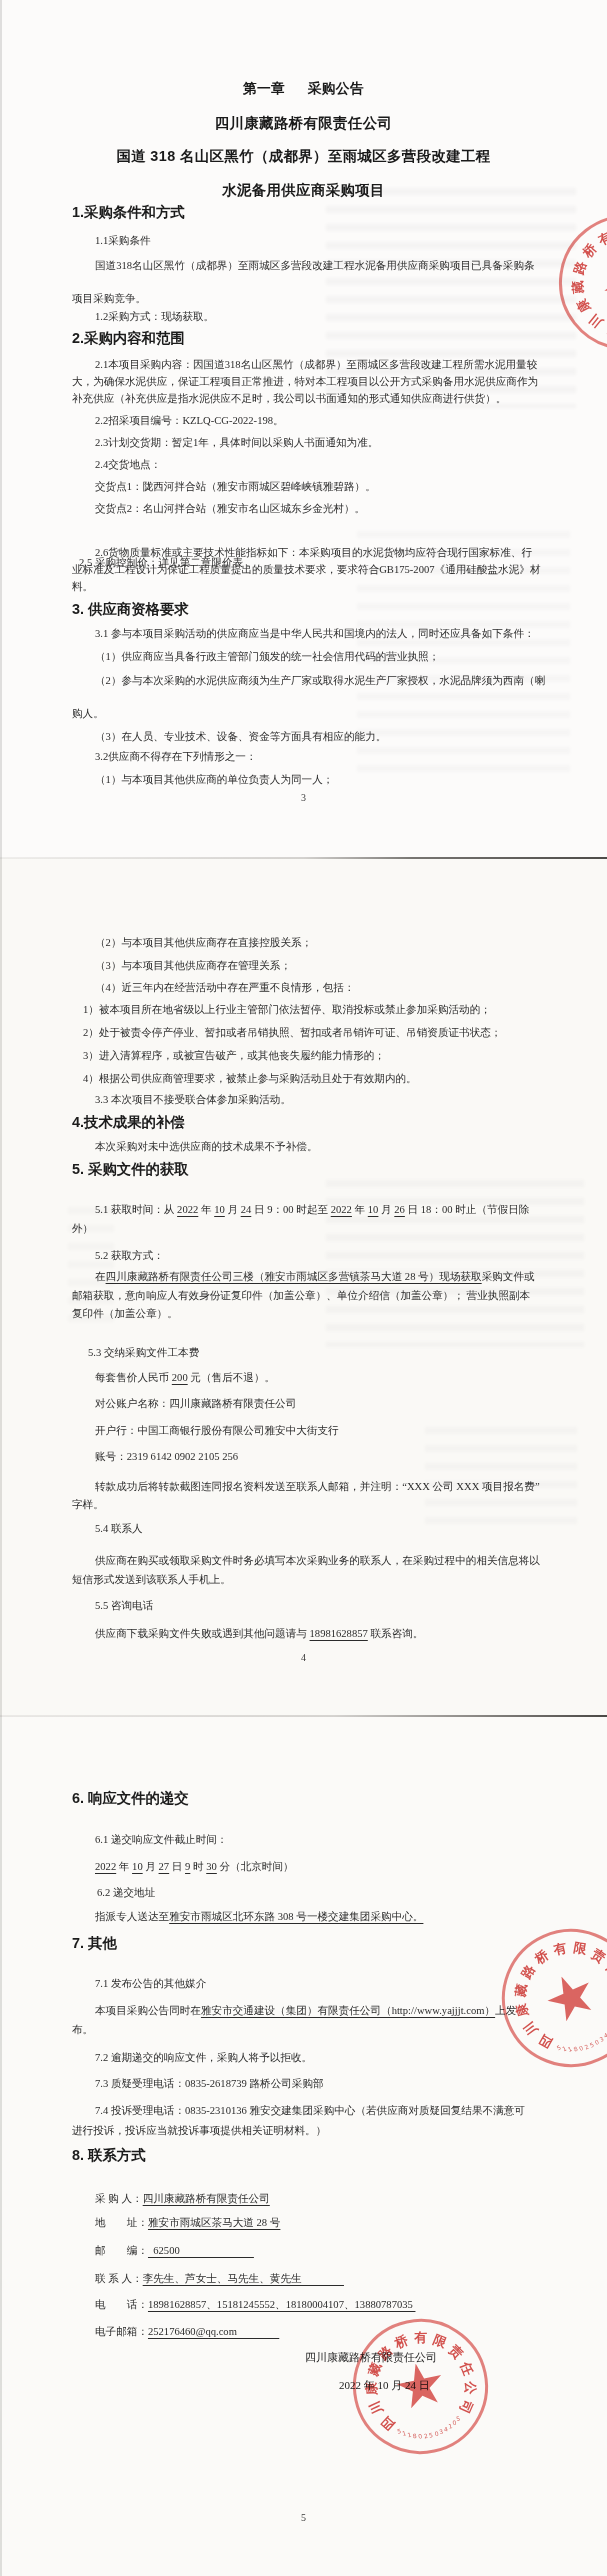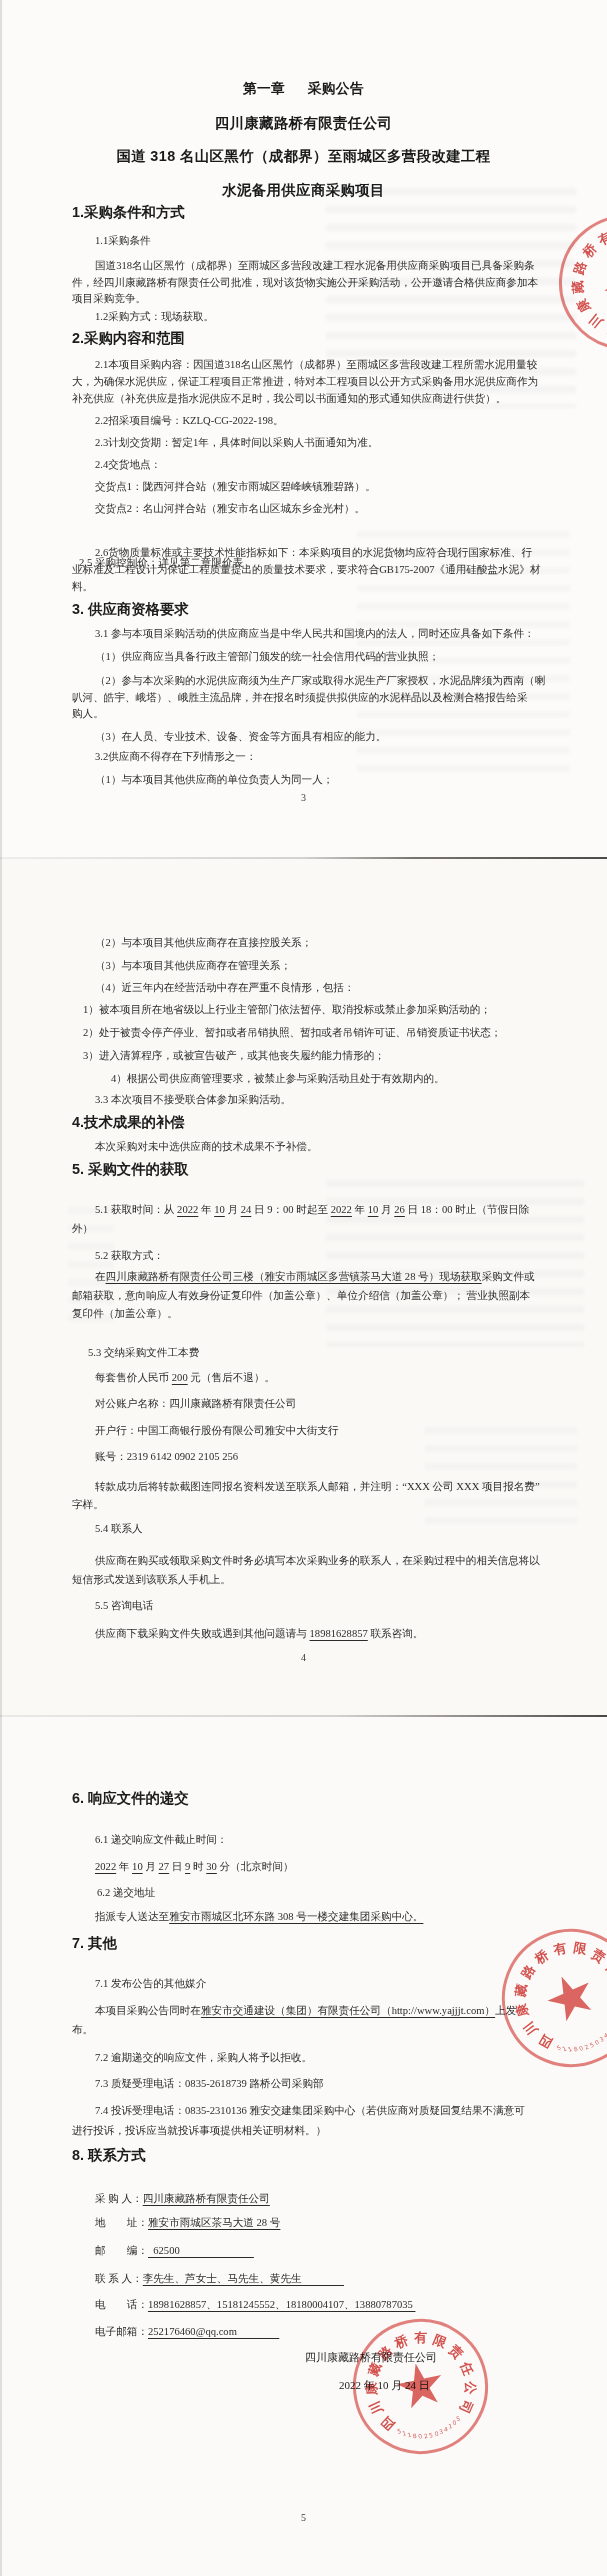--- a/index.html
+++ b/index.html
@@ -53,53 +53,51 @@
   <div class="ghost" style="left:326px;top:1180px;width:258px;height:167px;opacity:.4"></div>
   <div class="ghost" style="left:425px;top:1427px;width:152px;height:106px;opacity:.35"></div>
   <div class="ghost" style="left:68px;top:1207px;width:46px;height:121px;opacity:.3"></div>
 <div class="ln t t1 ctr" style="top: 80px;">第一章　  采购公告</div>
     <div class="ln t ctr" style="top: 114px;">四川康藏路桥有限责任公司</div>
     <div class="ln t ctr" style="top: 147px;">国道 318 名山区黑竹（成都界）至雨城区多营段改建工程</div>
     <div class="ln t ctr" style="top: 181px;">水泥备用供应商采购项目</div>
     <div class="ln h" style="top: 203px; left: 72px;">1.采购条件和方式</div>
     <div class="ln b" style="top: 234px; left: 95px;">1.1采购条件</div>
     <div class="ln b" style="top: 259px; left: 95px;">国道318名山区黑竹（成都界）至雨城区多营段改建工程水泥备用供应商采购项目已具备采购条</div>
-    <div class="ln b" style="top: 276px; left: 72px;">件，经四川康藏路桥有限责任公司批准，现对该货物实施公开采购活动，公开邀请合格供应商参加本</div>
     <div class="ln b" style="top: 292px; left: 72px;">项目采购竞争。</div>
     <div class="ln b" style="top: 310px; left: 95px;">1.2采购方式：现场获取。</div>
     <div class="ln h" style="top: 329px; left: 72px;">2.采购内容和范围</div>
     <div class="ln b" style="top: 358px; left: 95px;">2.1本项目采购内容：因国道318名山区黑竹（成都界）至雨城区多营段改建工程所需水泥用量较</div>
     <div class="ln b" style="top: 375px; left: 72px;">大，为确保水泥供应，保证工程项目正常推进，特对本工程项目以公开方式采购备用水泥供应商作为</div>
     <div class="ln b" style="top: 392px; left: 72px;">补充供应（补充供应是指水泥供应不足时，我公司以书面通知的形式通知供应商进行供货）。</div>
     <div class="ln b" style="top: 414px; left: 95px;">2.2招采项目编号：KZLQ-CG-2022-198。</div>
     <div class="ln b" style="top: 436px; left: 95px;">2.3计划交货期：暂定1年，具体时间以采购人书面通知为准。</div>
     <div class="ln b" style="top: 458px; left: 95px;">2.4交货地点：</div>
     <div class="ln b" style="top: 480px; left: 95px;">交货点1：陇西河拌合站（雅安市雨城区碧峰峡镇雅碧路）。</div>
     <div class="ln b" style="top: 502px; left: 95px;">交货点2：名山河拌合站（雅安市名山区城东乡金光村）。</div>
     <div class="ln b" style="top: 524px; left: 79px; margin-top: 32px;">2.5 采购控制价：详见第二章限价表 。</div>
     <div class="ln b" style="top: 546px; left: 95px;">2.6货物质量标准或主要技术性能指标如下：本采购项目的水泥货物均应符合现行国家标准、行</div>
     <div class="ln b" style="top: 563px; left: 72px;">业标准及工程设计为保证工程质量提出的质量技术要求，要求符合GB175-2007《通用硅酸盐水泥》材</div>
     <div class="ln b" style="top: 580px; left: 72px;">料。</div>
     <div class="ln h" style="top: 600px; left: 72px;">3. 供应商资格要求</div>
     <div class="ln b" style="top: 627px; left: 95px;">3.1 参与本项目采购活动的供应商应当是中华人民共和国境内的法人，同时还应具备如下条件：</div>
     <div class="ln b" style="top: 650px; left: 95px;">（1）供应商应当具备行政主管部门颁发的统一社会信用代码的营业执照；</div>
     <div class="ln b" style="top: 674px; left: 95px;">（2）参与本次采购的水泥供应商须为生产厂家或取得水泥生产厂家授权，水泥品牌须为西南（喇</div>
-    <div class="ln b" style="top: 691px; left: 72px;">叭河、皓宇、峨塔）、峨胜主流品牌，并在报名时须提供拟供应的水泥样品以及检测合格报告给采</div>
     <div class="ln b" style="top: 707px; left: 72px;">购人。</div>
     <div class="ln b" style="top: 730px; left: 95px;">（3）在人员、专业技术、设备、资金等方面具有相应的能力。</div>
     <div class="ln b" style="top: 750px; left: 95px;">3.2供应商不得存在下列情形之一：</div>
     <div class="ln b" style="top: 773px; left: 95px;">（1）与本项目其他供应商的单位负责人为同一人；</div>
     <div class="ln pn ctr" style="top: 792px;">3</div>
     <div class="ln b" style="top: 936px; left: 95px;">（2）与本项目其他供应商存在直接控股关系；</div>
     <div class="ln b" style="top: 959px; left: 95px;">（3）与本项目其他供应商存在管理关系；</div>
     <div class="ln b" style="top: 981px; left: 95px;">（4）近三年内在经营活动中存在严重不良情形，包括：</div>
     <div class="ln b" style="top: 1003px; left: 83px;">1）被本项目所在地省级以上行业主管部门依法暂停、取消投标或禁止参加采购活动的；</div>
     <div class="ln b" style="top: 1026px; left: 83px;">2）处于被责令停产停业、暂扣或者吊销执照、暂扣或者吊销许可证、吊销资质证书状态；</div>
     <div class="ln b" style="top: 1049px; left: 83px;">3）进入清算程序，或被宣告破产，或其他丧失履约能力情形的；</div>
-    <div class="ln b" style="top: 1072px; left: 83px; margin-left: 28px;">4）根据公司供应商管理要求，被禁止参与采购活动且处于有效期内的。</div>
+    <div class="ln b" style="top: 1072px; left: 83px;">4）根据公司供应商管理要求，被禁止参与采购活动且处于有效期内的。</div>
     <div class="ln b" style="top: 1093px; left: 95px;">3.3 本次项目不接受联合体参加采购活动。</div>
     <div class="ln h" style="top: 1113px; left: 72px;">4.技术成果的补偿</div>
     <div class="ln b" style="top: 1140px; left: 95px;">本次采购对未中选供应商的技术成果不予补偿。</div>
     <div class="ln h" style="top: 1160px; left: 72px;">5. 采购文件的获取</div>
     <div class="ln b" style="top: 1203px; left: 95px;"><span>5.1 获取时间：从 </span><span class="u">2022</span><span> 年 </span><span class="u">10</span><span> 月 </span><span class="u">24</span><span> 日 9：00 时起至 </span><span class="u">2022</span><span> 年 </span><span class="u">10</span><span> 月 </span><span class="u">26</span><span> 日 18：00 时止（节假日除</span></div>
     <div class="ln b" style="top: 1222px; left: 72px;">外）</div>
     <div class="ln b" style="top: 1249px; left: 95px;">5.2 获取方式：</div>
     <div class="ln b" style="top: 1270px; left: 95px;"><span>在</span><span class="u">四川康藏路桥有限责任公司三楼（雅安市雨城区多营镇茶马大道 28 号）现场获取</span><span>采购文件或</span></div>
     <div class="ln b" style="top: 1289px; left: 72px;">邮箱获取，意向响应人有效身份证复印件（加盖公章）、单位介绍信（加盖公章）； 营业执照副本</div>
     <div class="ln b" style="top: 1307px; left: 72px;">复印件（加盖公章）。</div>

